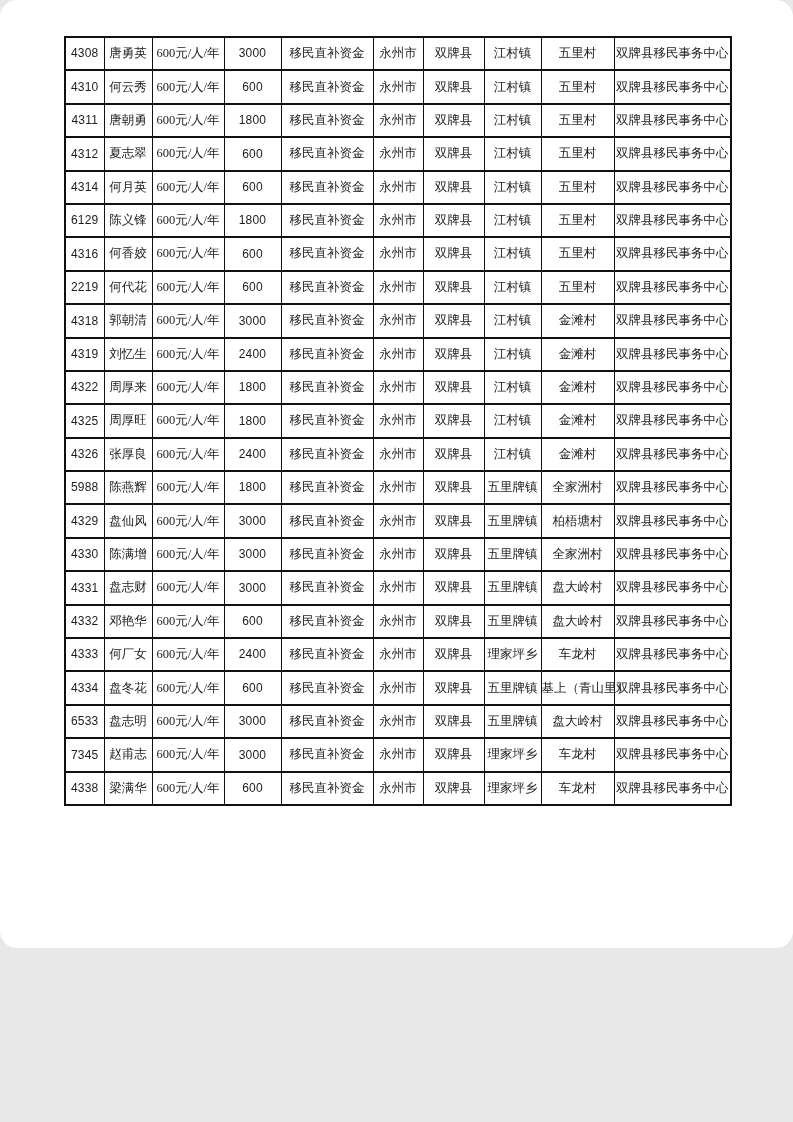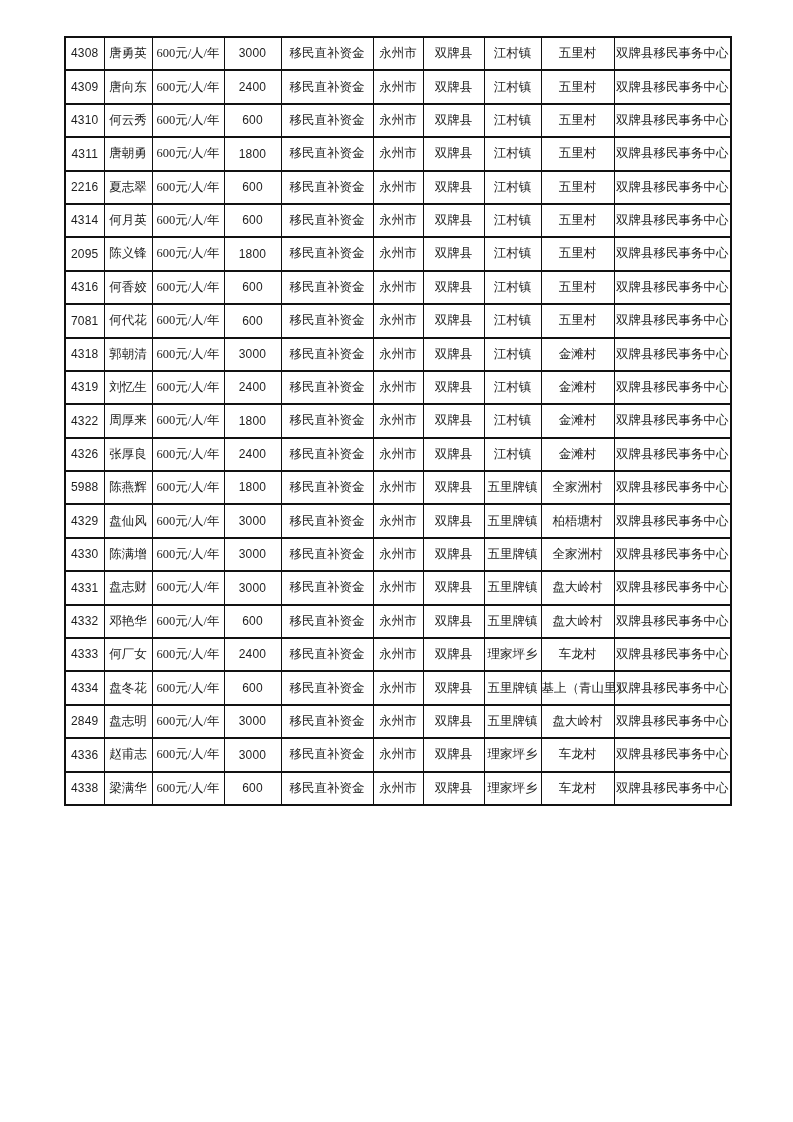--- a/index.html
+++ b/index.html
@@ -1,22 +1,23 @@
 <!DOCTYPE html>
 <html><head>
 <meta charset="utf-8">
 <style>
   html, body { margin: 0; padding: 0; background: #e8e8e8; }
   .page {
     position: relative;
     width: 793px;
-    height: 1122px;
+    height: 948px;
     margin: 0 auto;
     background: #ffffff;
     overflow: hidden;
+    border-radius: 17px;
   }
   table.subsidy {
     position: absolute;
     left: 64px;
     top: 36px;
     width: 666px;
     table-layout: fixed;
     border-collapse: collapse;
     border: 2px solid #111111;
   }
@@ -64,32 +65,20 @@
           <td>600元/人/年</td>
           <td class="num">3000</td>
           <td>移民直补资金</td>
           <td>永州市</td>
           <td>双牌县</td>
           <td>江村镇</td>
           <td>五里村</td>
           <td>双牌县移民事务中心</td>
         </tr>
         <tr>
-          <td class="num">4309</td>
-          <td>唐向东</td>
-          <td>600元/人/年</td>
-          <td class="num">2400</td>
-          <td>移民直补资金</td>
-          <td>永州市</td>
-          <td>双牌县</td>
-          <td>江村镇</td>
-          <td>五里村</td>
-          <td>双牌县移民事务中心</td>
-        </tr>
-        <tr>
           <td class="num">4310</td>
           <td>何云秀</td>
           <td>600元/人/年</td>
           <td class="num">600</td>
           <td>移民直补资金</td>
           <td>永州市</td>
           <td>双牌县</td>
           <td>江村镇</td>
           <td>五里村</td>
           <td>双牌县移民事务中心</td>
@@ -100,21 +89,21 @@
           <td>600元/人/年</td>
           <td class="num">1800</td>
           <td>移民直补资金</td>
           <td>永州市</td>
           <td>双牌县</td>
           <td>江村镇</td>
           <td>五里村</td>
           <td>双牌县移民事务中心</td>
         </tr>
         <tr>
-          <td class="num">2216</td>
+          <td class="num">4312</td>
           <td>夏志翠</td>
           <td>600元/人/年</td>
           <td class="num">600</td>
           <td>移民直补资金</td>
           <td>永州市</td>
           <td>双牌县</td>
           <td>江村镇</td>
           <td>五里村</td>
           <td>双牌县移民事务中心</td>
         </tr>
@@ -124,21 +113,21 @@
           <td>600元/人/年</td>
           <td class="num">600</td>
           <td>移民直补资金</td>
           <td>永州市</td>
           <td>双牌县</td>
           <td>江村镇</td>
           <td>五里村</td>
           <td>双牌县移民事务中心</td>
         </tr>
         <tr>
-          <td class="num">2095</td>
+          <td class="num">6129</td>
           <td>陈义锋</td>
           <td>600元/人/年</td>
           <td class="num">1800</td>
           <td>移民直补资金</td>
           <td>永州市</td>
           <td>双牌县</td>
           <td>江村镇</td>
           <td>五里村</td>
           <td>双牌县移民事务中心</td>
         </tr>
@@ -148,21 +137,21 @@
           <td>600元/人/年</td>
           <td class="num">600</td>
           <td>移民直补资金</td>
           <td>永州市</td>
           <td>双牌县</td>
           <td>江村镇</td>
           <td>五里村</td>
           <td>双牌县移民事务中心</td>
         </tr>
         <tr>
-          <td class="num">7081</td>
+          <td class="num">2219</td>
           <td>何代花</td>
           <td>600元/人/年</td>
           <td class="num">600</td>
           <td>移民直补资金</td>
           <td>永州市</td>
           <td>双牌县</td>
           <td>江村镇</td>
           <td>五里村</td>
           <td>双牌县移民事务中心</td>
         </tr>
@@ -196,20 +185,32 @@
           <td>600元/人/年</td>
           <td class="num">1800</td>
           <td>移民直补资金</td>
           <td>永州市</td>
           <td>双牌县</td>
           <td>江村镇</td>
           <td>金滩村</td>
           <td>双牌县移民事务中心</td>
         </tr>
         <tr>
+          <td class="num">4325</td>
+          <td>周厚旺</td>
+          <td>600元/人/年</td>
+          <td class="num">1800</td>
+          <td>移民直补资金</td>
+          <td>永州市</td>
+          <td>双牌县</td>
+          <td>江村镇</td>
+          <td>金滩村</td>
+          <td>双牌县移民事务中心</td>
+        </tr>
+        <tr>
           <td class="num">4326</td>
           <td>张厚良</td>
           <td>600元/人/年</td>
           <td class="num">2400</td>
           <td>移民直补资金</td>
           <td>永州市</td>
           <td>双牌县</td>
           <td>江村镇</td>
           <td>金滩村</td>
           <td>双牌县移民事务中心</td>
@@ -292,33 +293,33 @@
           <td>600元/人/年</td>
           <td class="num">600</td>
           <td>移民直补资金</td>
           <td>永州市</td>
           <td>双牌县</td>
           <td>五里牌镇</td>
           <td>基上（青山里）</td>
           <td>双牌县移民事务中心</td>
         </tr>
         <tr>
-          <td class="num">2849</td>
+          <td class="num">6533</td>
           <td>盘志明</td>
           <td>600元/人/年</td>
           <td class="num">3000</td>
           <td>移民直补资金</td>
           <td>永州市</td>
           <td>双牌县</td>
           <td>五里牌镇</td>
           <td>盘大岭村</td>
           <td>双牌县移民事务中心</td>
         </tr>
         <tr>
-          <td class="num">4336</td>
+          <td class="num">7345</td>
           <td>赵甫志</td>
           <td>600元/人/年</td>
           <td class="num">3000</td>
           <td>移民直补资金</td>
           <td>永州市</td>
           <td>双牌县</td>
           <td>理家坪乡</td>
           <td>车龙村</td>
           <td>双牌县移民事务中心</td>
         </tr>

